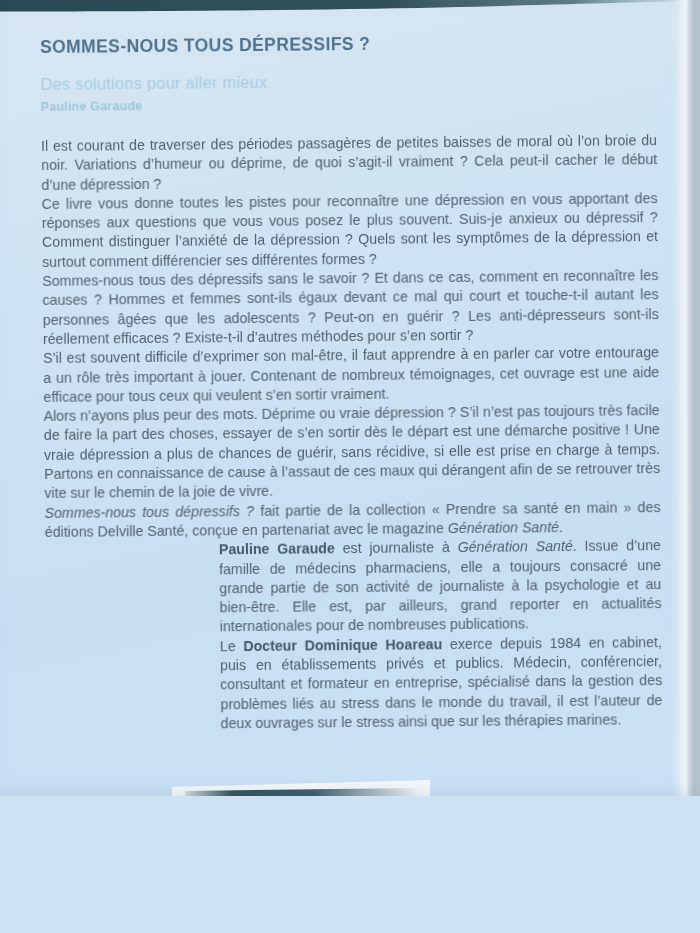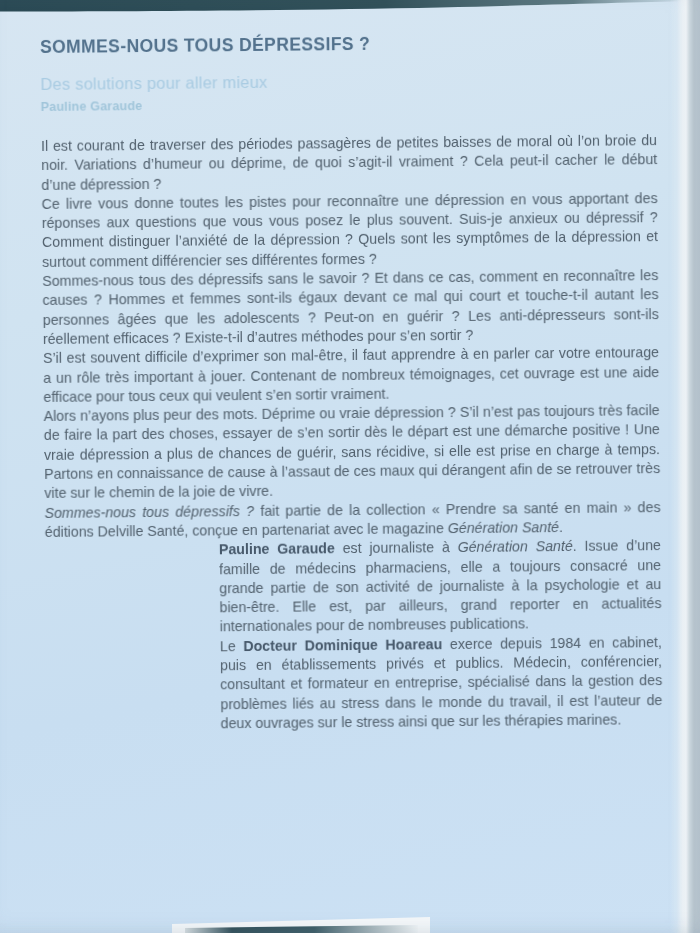--- a/index.html
+++ b/index.html
@@ -1,19 +1,19 @@
 <!DOCTYPE html>
 <html lang="fr"><head>
 <meta charset="utf-8">
 <style>
   html,body { margin:0; padding:0; }
   body { width:700px; height:933px; overflow:hidden; background:#cfe2f1; }
 
   .photo {
-    position:relative; width:700px; height:933px; overflow:hidden;
+    position:relative; width:700px; height:796px; overflow:hidden;
     background:
       linear-gradient(168deg, #d7e6f2 0%, #d0e3f1 30%, #c8def1 68%, #cce1f4 100%);
     font-family:"Liberation Sans", sans-serif;
   }
 
   
   .top-edge-svg { position:absolute; top:0; left:0; display:block; }
 
   
   .right-edge {

